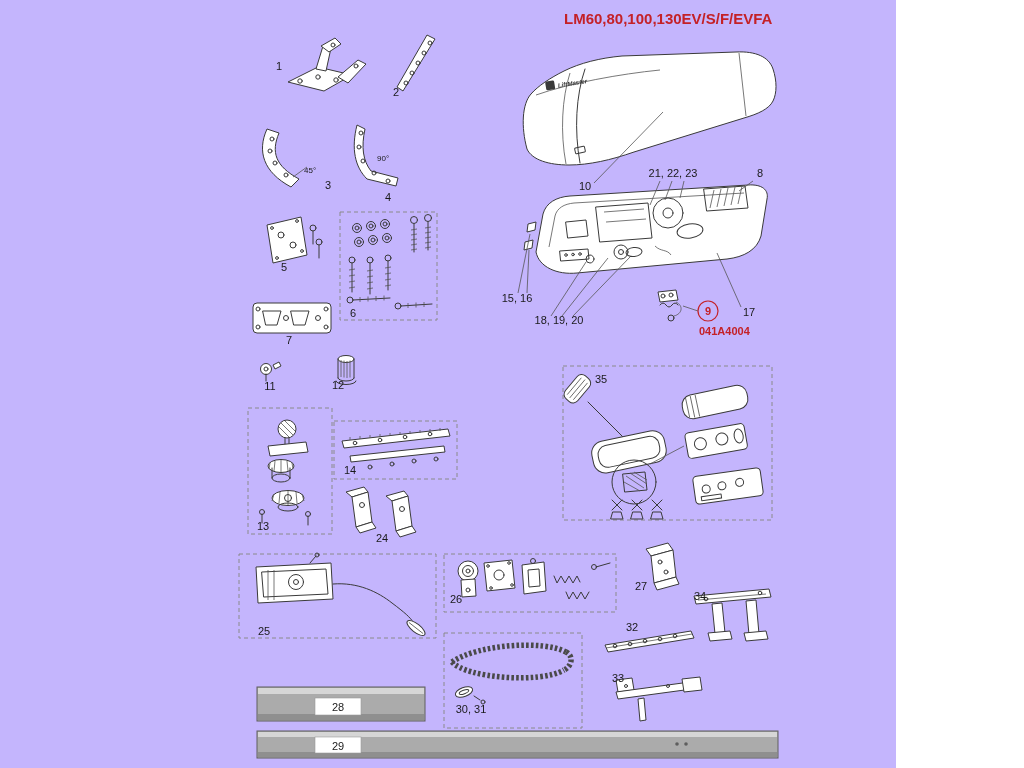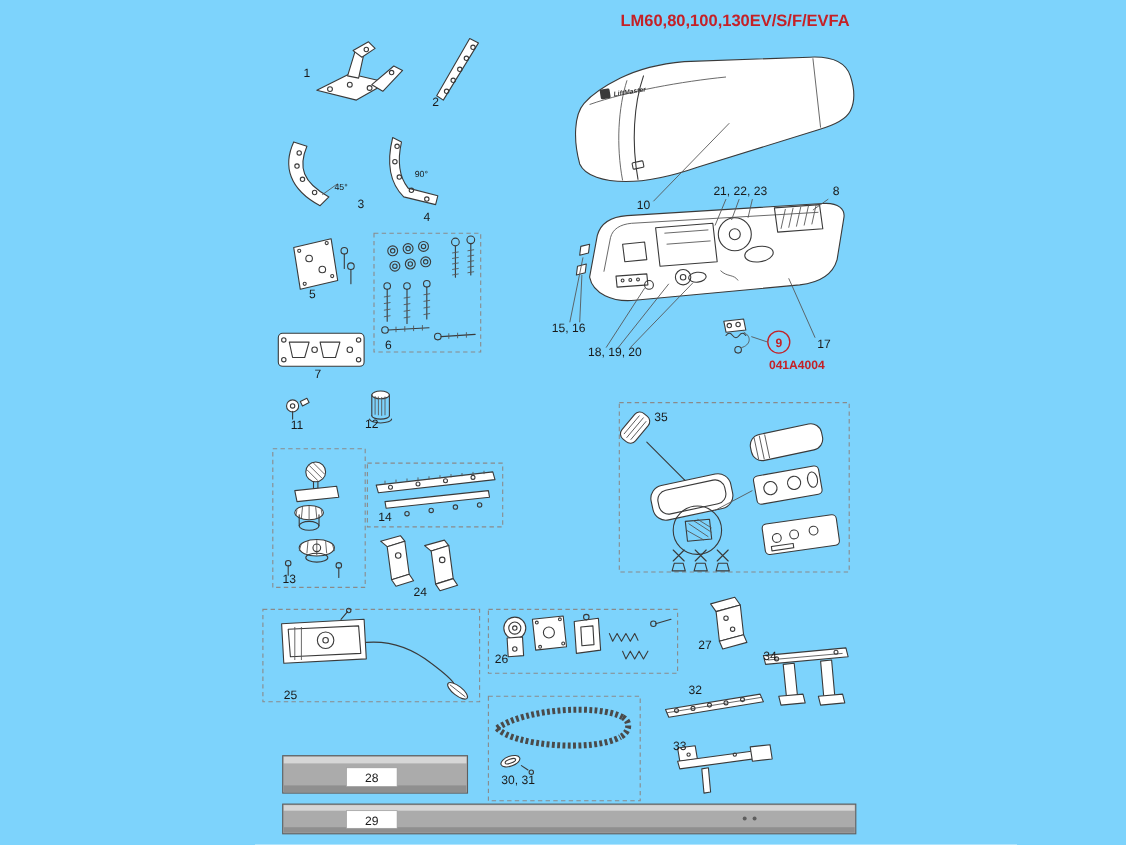--- a/index.html
+++ b/index.html
@@ -1,21 +1,21 @@
 <!DOCTYPE html>
 <html style="--red: #c42127; --line: #3a3a3a; --rail: #ababab;"><head>
 <meta charset="utf-8">
 <style>
   :root{
     --red:#c42127;
     --line:#3a3a3a;
     --rail:#ababab;
   }
   html,body{margin:0;padding:0;background:#fff;}
-  .stage{position:relative;width:1024px;height:768px;background:#7dd3fc;overflow:hidden;
+  .stage{position:relative;width:896px;height:768px;background:#c4b5fd;overflow:hidden;
          font-family:"Liberation Sans",sans-serif;}
   svg{position:absolute;left:0;top:0;}
   
   .ln{fill:none;stroke:var(--line);stroke-width:1;stroke-linejoin:round;stroke-linecap:round;}
   .lnf{fill:#ffffff;stroke:var(--line);stroke-width:1;stroke-linejoin:round;}
   .thin{fill:none;stroke:#555;stroke-width:.8;}
   .dash{fill:none;stroke:#8a8a8a;stroke-width:1;stroke-dasharray:4 3;}
   .chain{fill:none;stroke:#4a4a4a;stroke-width:5.5;stroke-dasharray:2.6 2.2;}
   .rail{fill:var(--rail);stroke:#5e5e5e;stroke-width:1;}
   .railtop{fill:#d6d6d6;stroke:none;}

